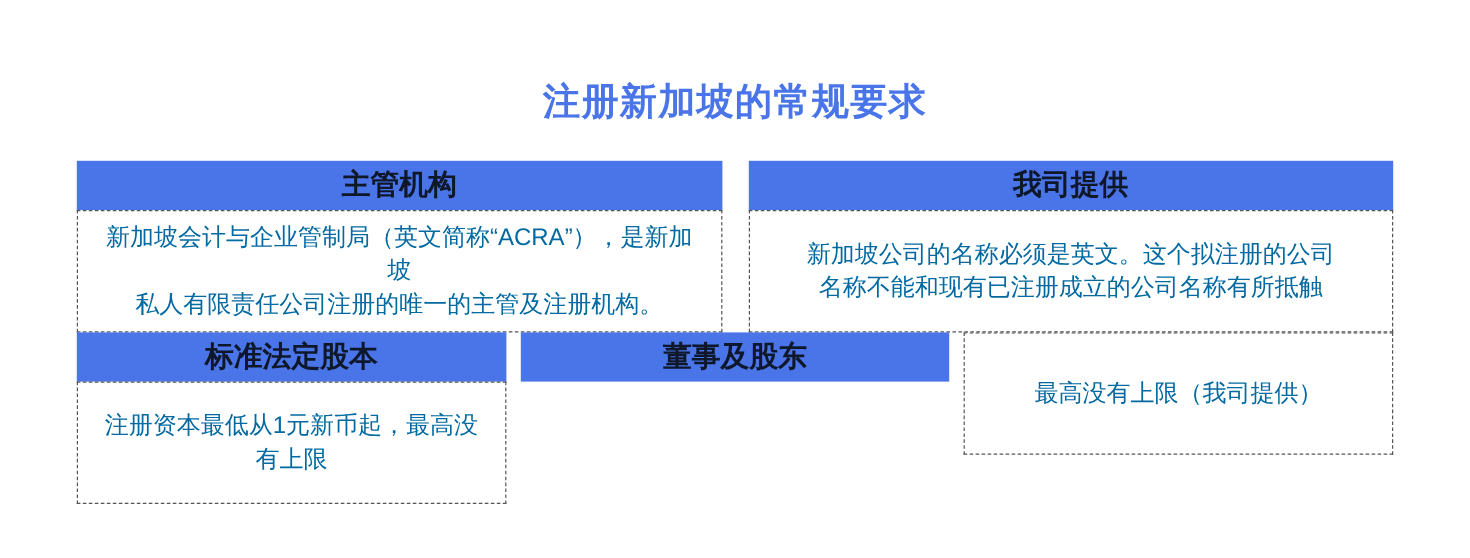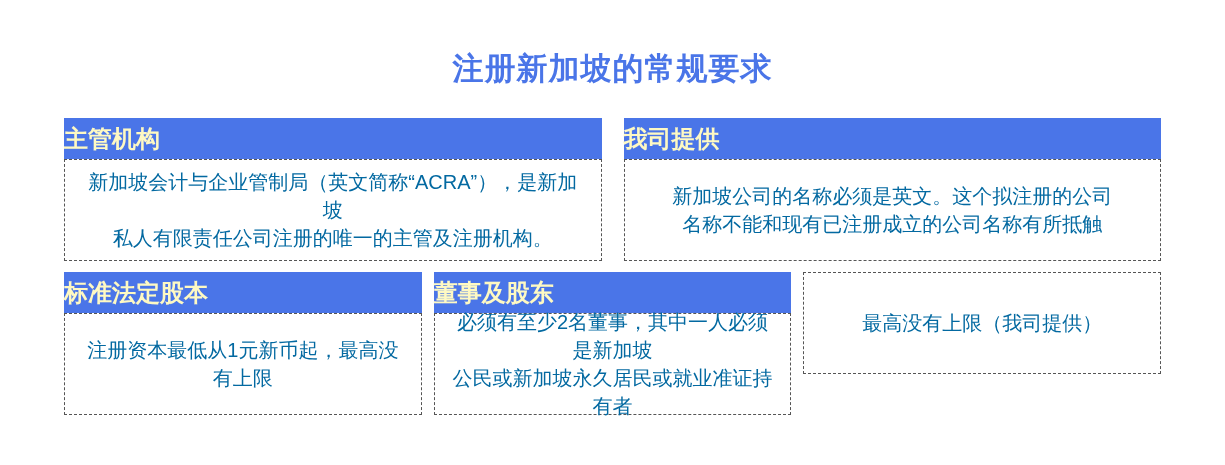--- a/index.html
+++ b/index.html
@@ -10,47 +10,47 @@
     background: #ffffff;
     overflow: hidden;
     font-family: "Liberation Sans", "DejaVu Sans", sans-serif;
   }
   .page {
     position: relative;
     width: 1225px;
     height: 465px;
   }
   .title {
-    margin: 0;
+    margin: 16px;
     padding-top: 48px;
     text-align: center;
     font-size: 31px;
     font-weight: bold;
     color: #4a75e8;
     letter-spacing: 1px;
   }
   .content {
     width: 1097px;
     margin: 28px auto 0;
   }
   .row {
     display: flex;
   }
   .row-1 { gap: 22px; }
-  .row-2 { gap: 12px; margin-top: 11px; }
+  .row-2 { gap: 12px; }
   .card {
     flex: 1;
     min-width: 0;
   }
   .card-header {
     background: #4a75e8;
-    color: #fef9c3;
+    color: #0f172a;
     font-size: 24px;
     font-weight: bold;
-    text-align: left;
+    text-align: center;
     height: 41px;
     line-height: 41px;
   }
   .card-body {
     border: 1px dashed #555555;
     height: 100px;
     display: flex;
     align-items: center;
     justify-content: center;
     box-sizing: content-box;
@@ -98,24 +98,20 @@
 
       <div class="card">
         <div class="card-header">标准法定股本</div>
         <div class="card-body">
           <p>注册资本最低从1元新币起，最高没有上限</p>
         </div>
       </div>
 
       <div class="card">
         <div class="card-header">董事及股东</div>
-        <div class="card-body">
-          <p>必须有至少2名董事，其中一人必须是新加坡
-公民或新加坡永久居民或就业准证持有者</p>
-        </div>
       </div>
 
       <div class="card">
         <div class="card-body">
           <p>最高没有上限（我司提供）</p>
         </div>
       </div>
 
     </div>
 

